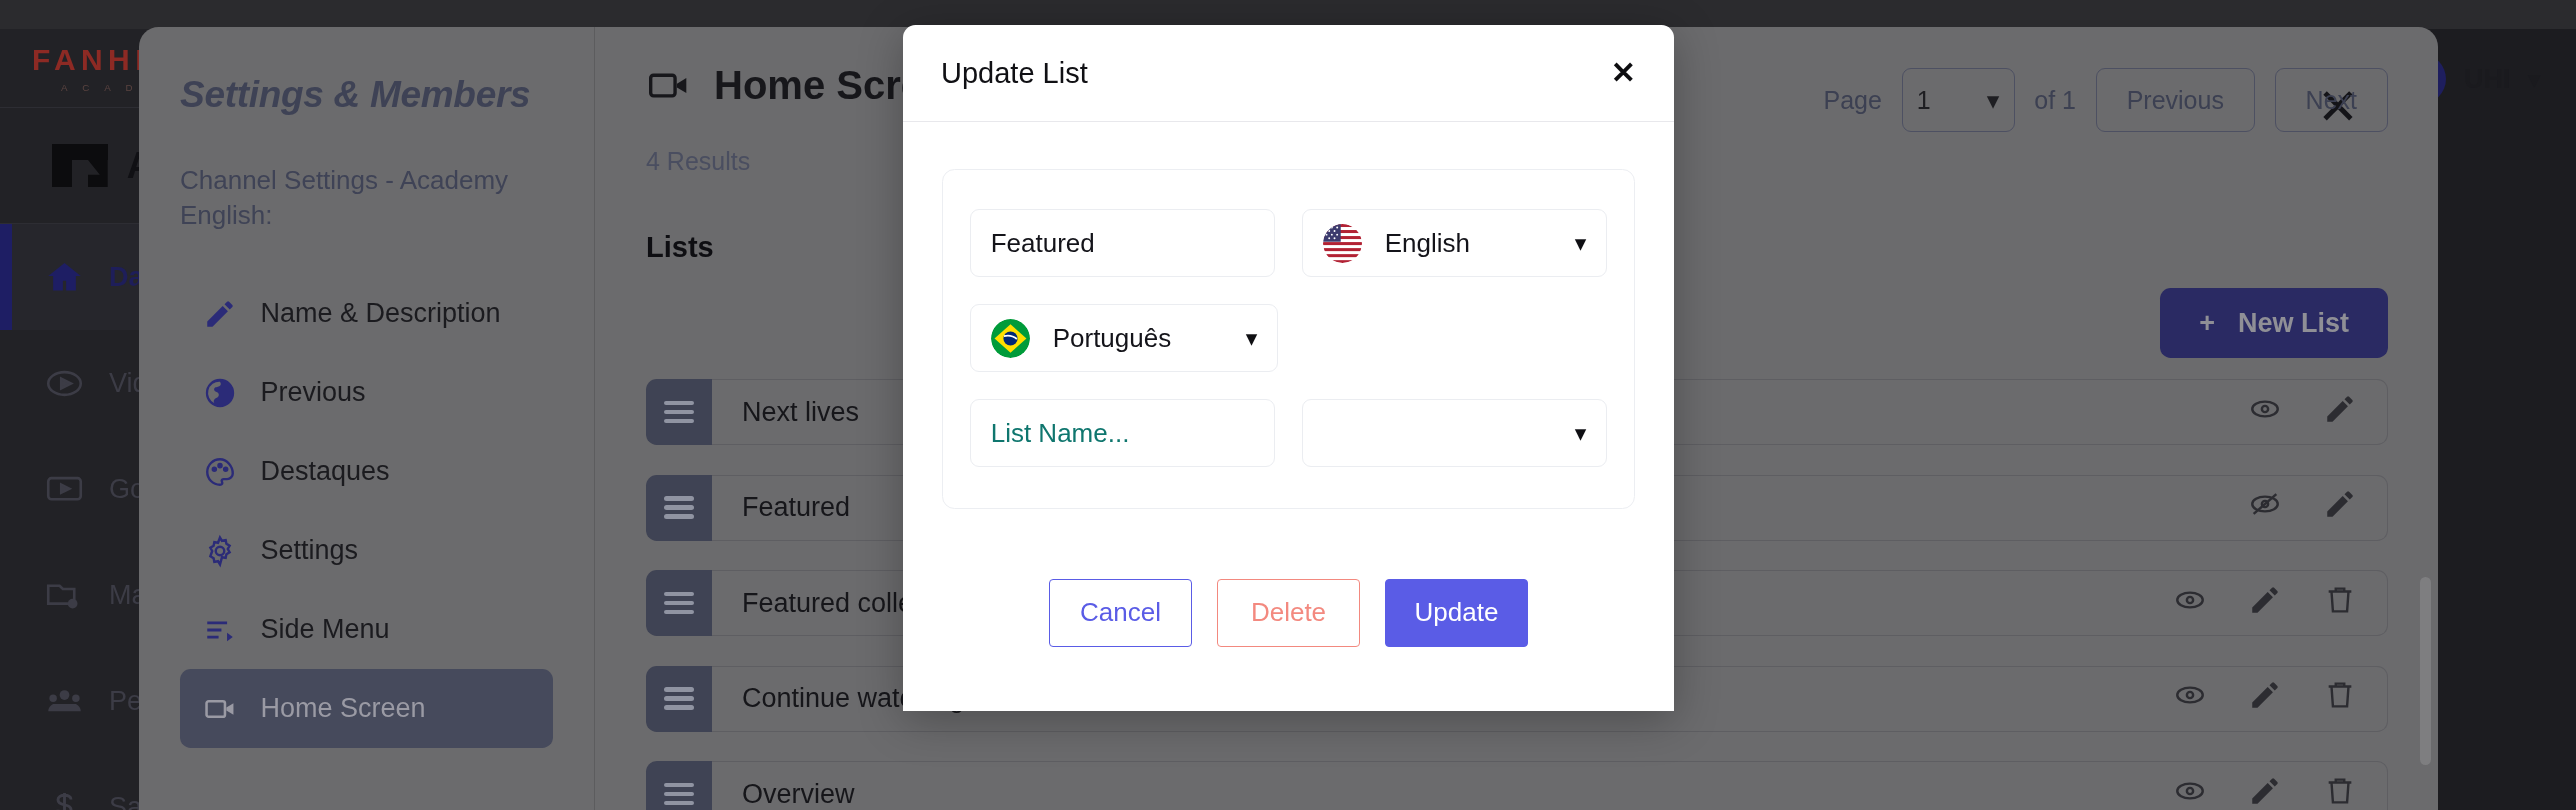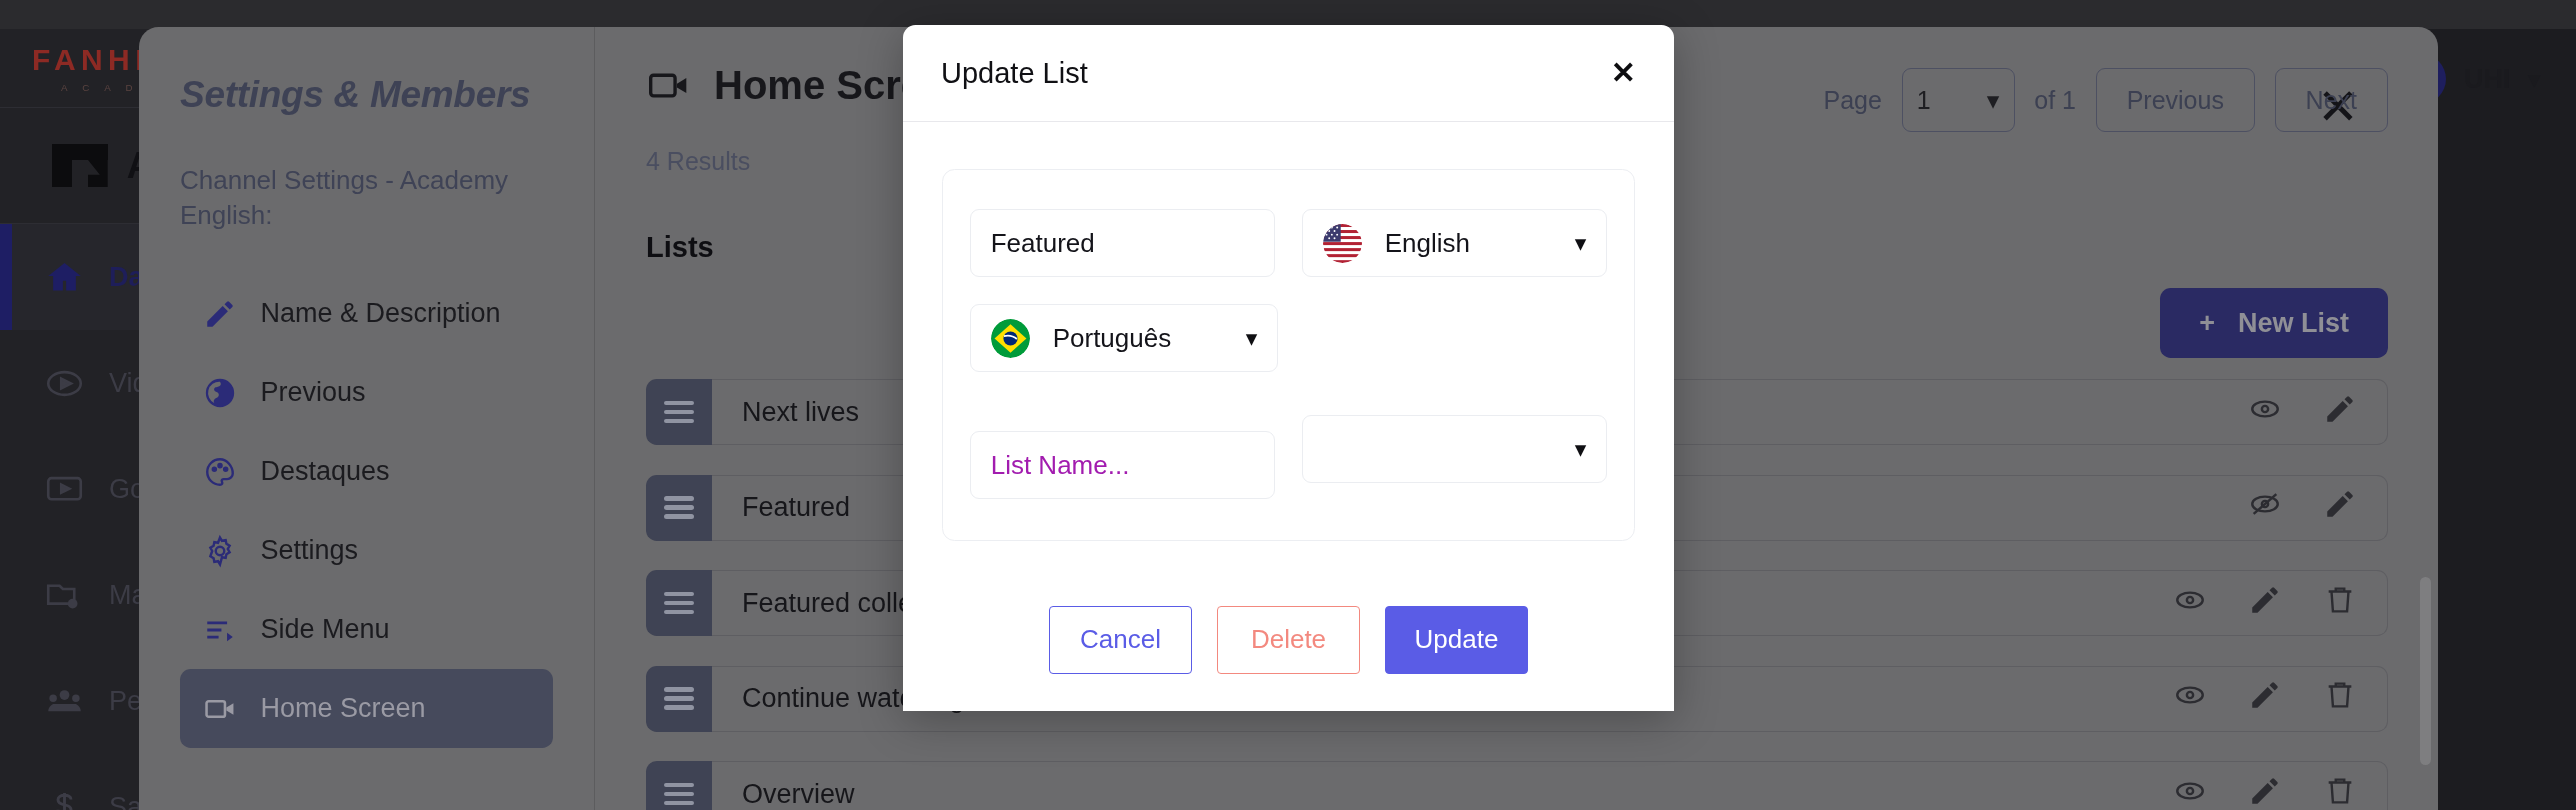--- a/index.html
+++ b/index.html
@@ -276,21 +276,21 @@
     margin-bottom: 27px;
   }
   .form-row:last-child { margin-bottom: 0; }
   .txt-field {
     width: 308px; height: 68px;
     border: 0.9px solid #ebedf1; border-radius: 9px;
     display: flex; align-items: center;
     padding: 0 19.7px;
     font-size: 26px; color: #14141a;
   }
-  .txt-field.placeholder { color: #a21caf; margin-top: 32px; }
+  .txt-field.placeholder { color: #0f766e; }
   .sel-field {
     width: 308px; height: 68px;
     border: 0.9px solid #ebedf1; border-radius: 9px;
     display: flex; align-items: center; gap: 23px;
     padding: 0 19.7px;
     font-size: 26px; color: #14141a;
   }
   .sel-field .chev { margin-left: auto; font-size: 23px; color: #0f0f13; }
   .flag {
     width: 39px; height: 39px; border-radius: 50%;

